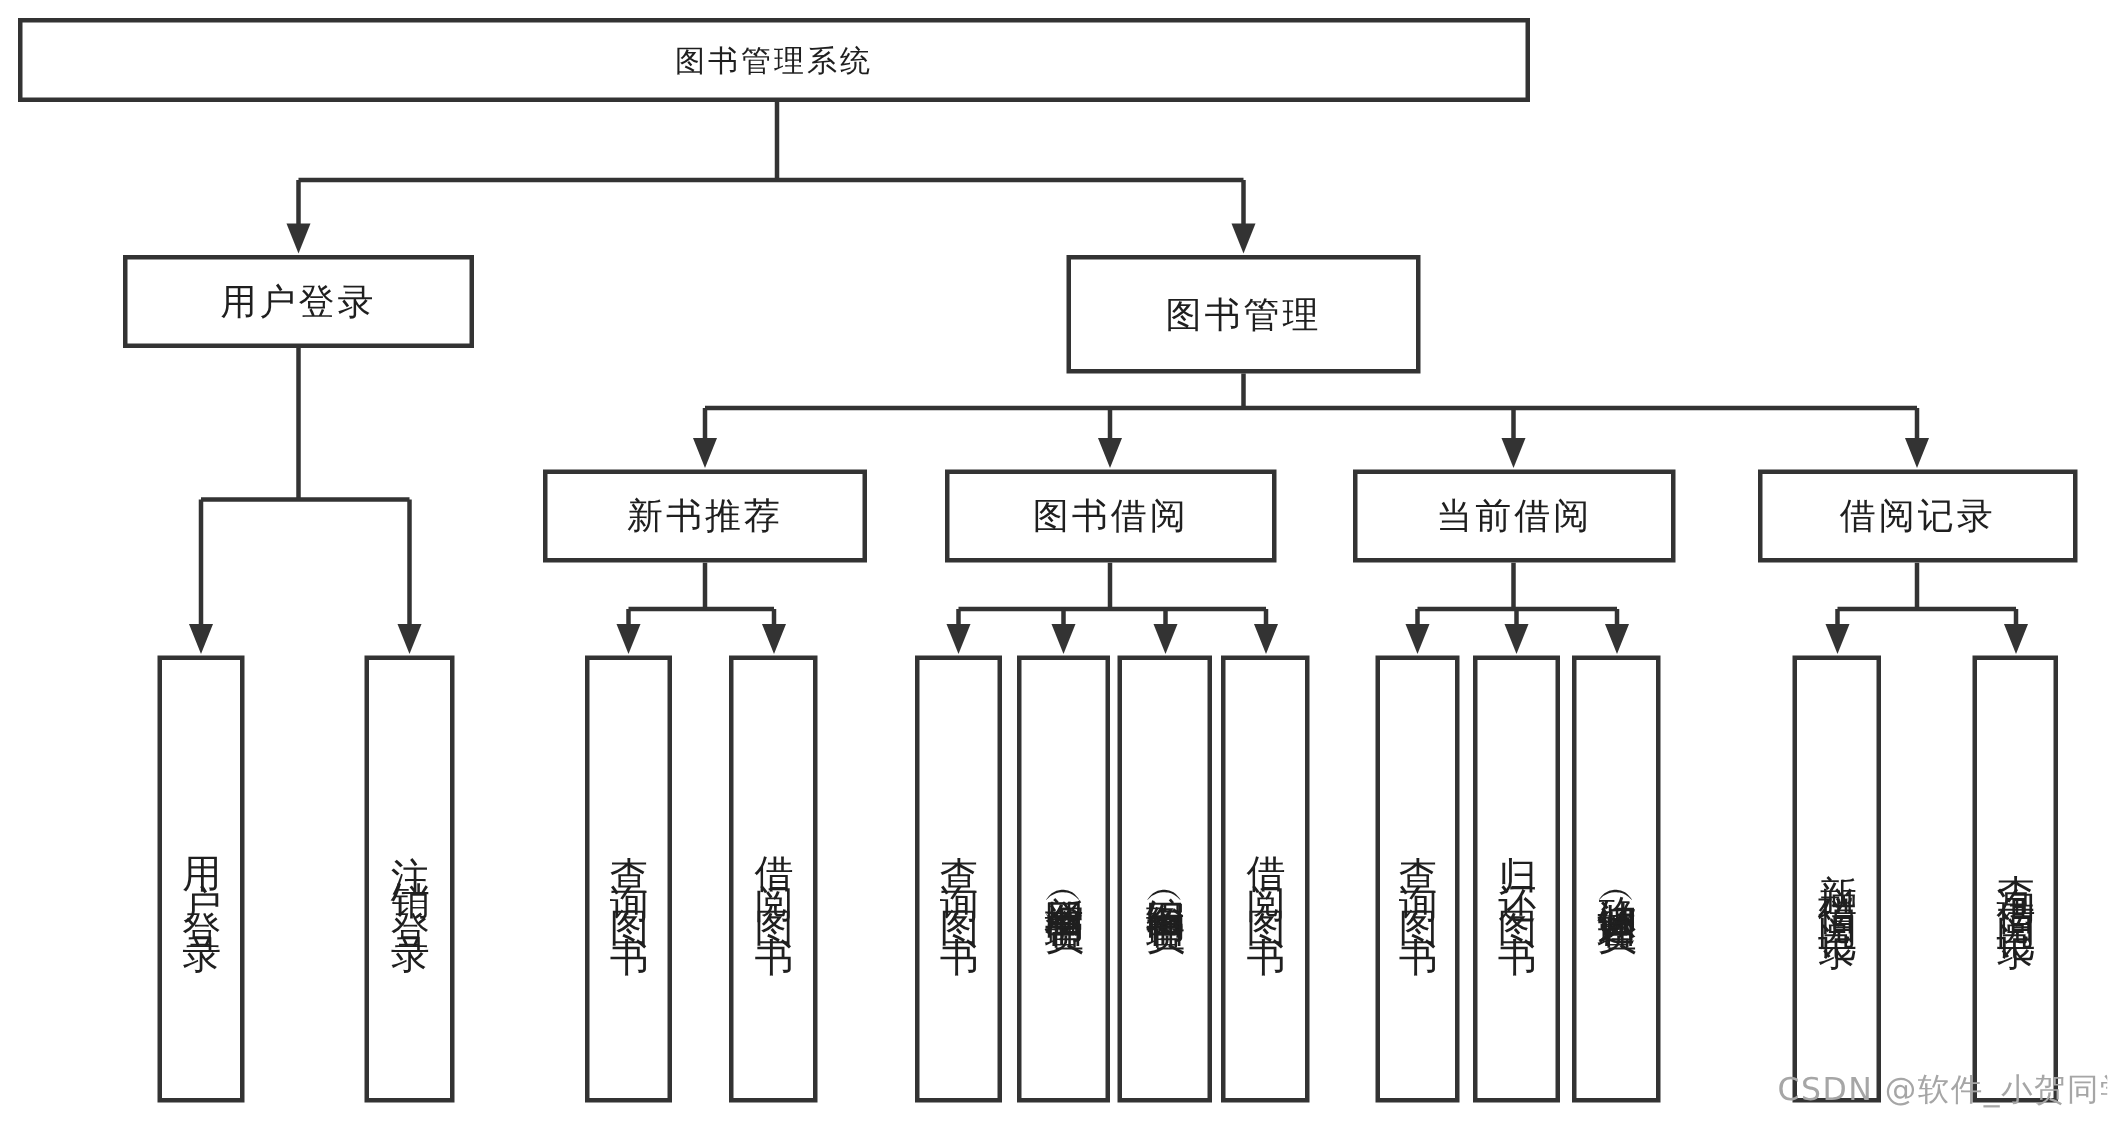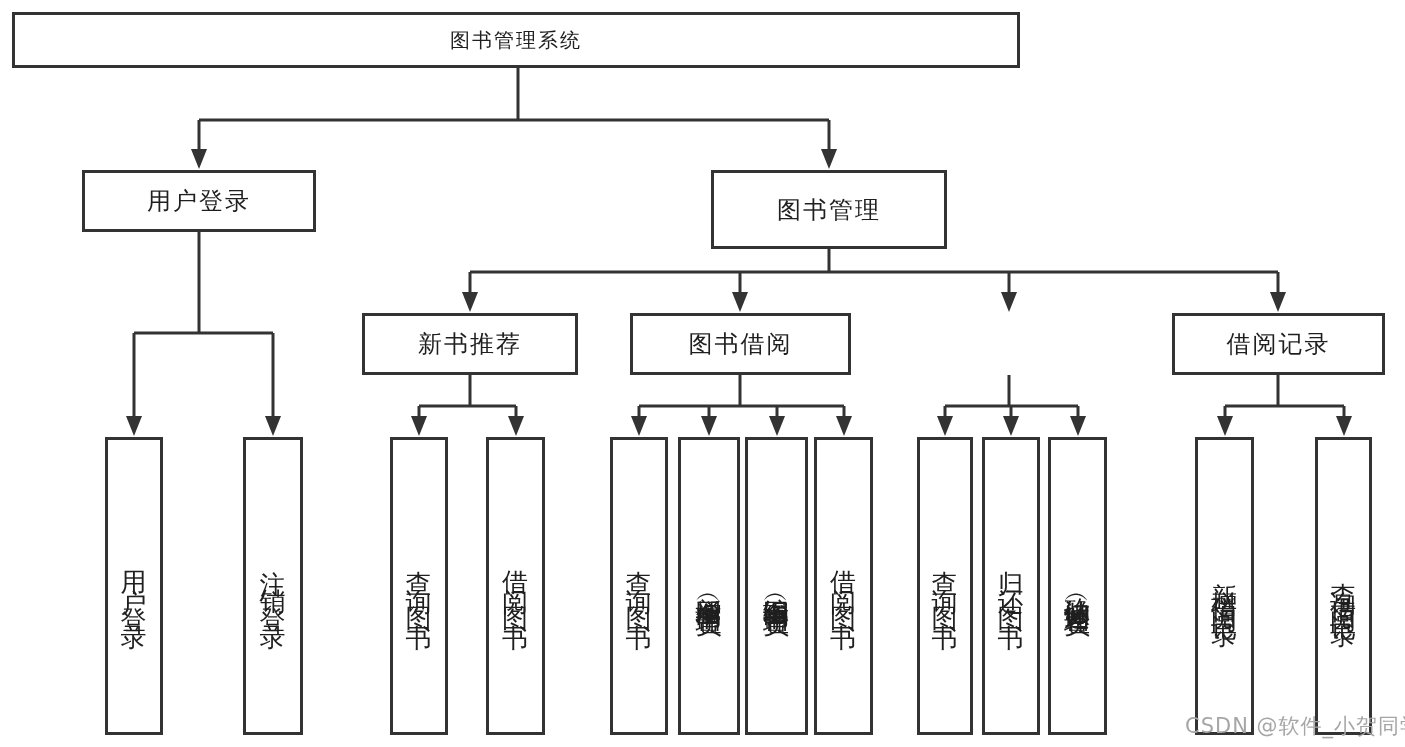--- a/index.html
+++ b/index.html
@@ -91,20 +91,21 @@
       <polygon points="1336,416 1352,416 1344,436"></polygon>
     </svg>
 
   <div class="node root" style="left:12px;top:12px;width:1008px;height:56px">图书管理系统</div>
 
   <div class="node" style="left:82px;top:170px;width:234px;height:62px">用户登录</div>
   <div class="node" style="left:711px;top:170px;width:236px;height:79px">图书管理</div>
 
   <div class="node" style="left:362px;top:313px;width:216px;height:62px">新书推荐</div>
   <div class="node" style="left:630px;top:313px;width:221px;height:62px">图书借阅</div>
+  <div class="node" style="left:902px;top:313px;width:215px;height:62px">当前借阅</div>
   <div class="node" style="left:1172px;top:313px;width:213px;height:62px">借阅记录</div>
 
   <div class="leaf ls-wide" style="left:105px;width:58px">用户登录</div>
   <div class="leaf ls-wide" style="left:243px;width:60px">注销登录</div>
 
   <div class="leaf ls-wide" style="left:390px;width:58px">查询图书</div>
   <div class="leaf ls-wide" style="left:486px;width:59px">借阅图书</div>
 
   <div class="leaf ls-wide" style="left:610px;width:58px">查询图书</div>
   <div class="leaf ls-none" style="left:678px;width:62px">新增图书（管理员）</div>

